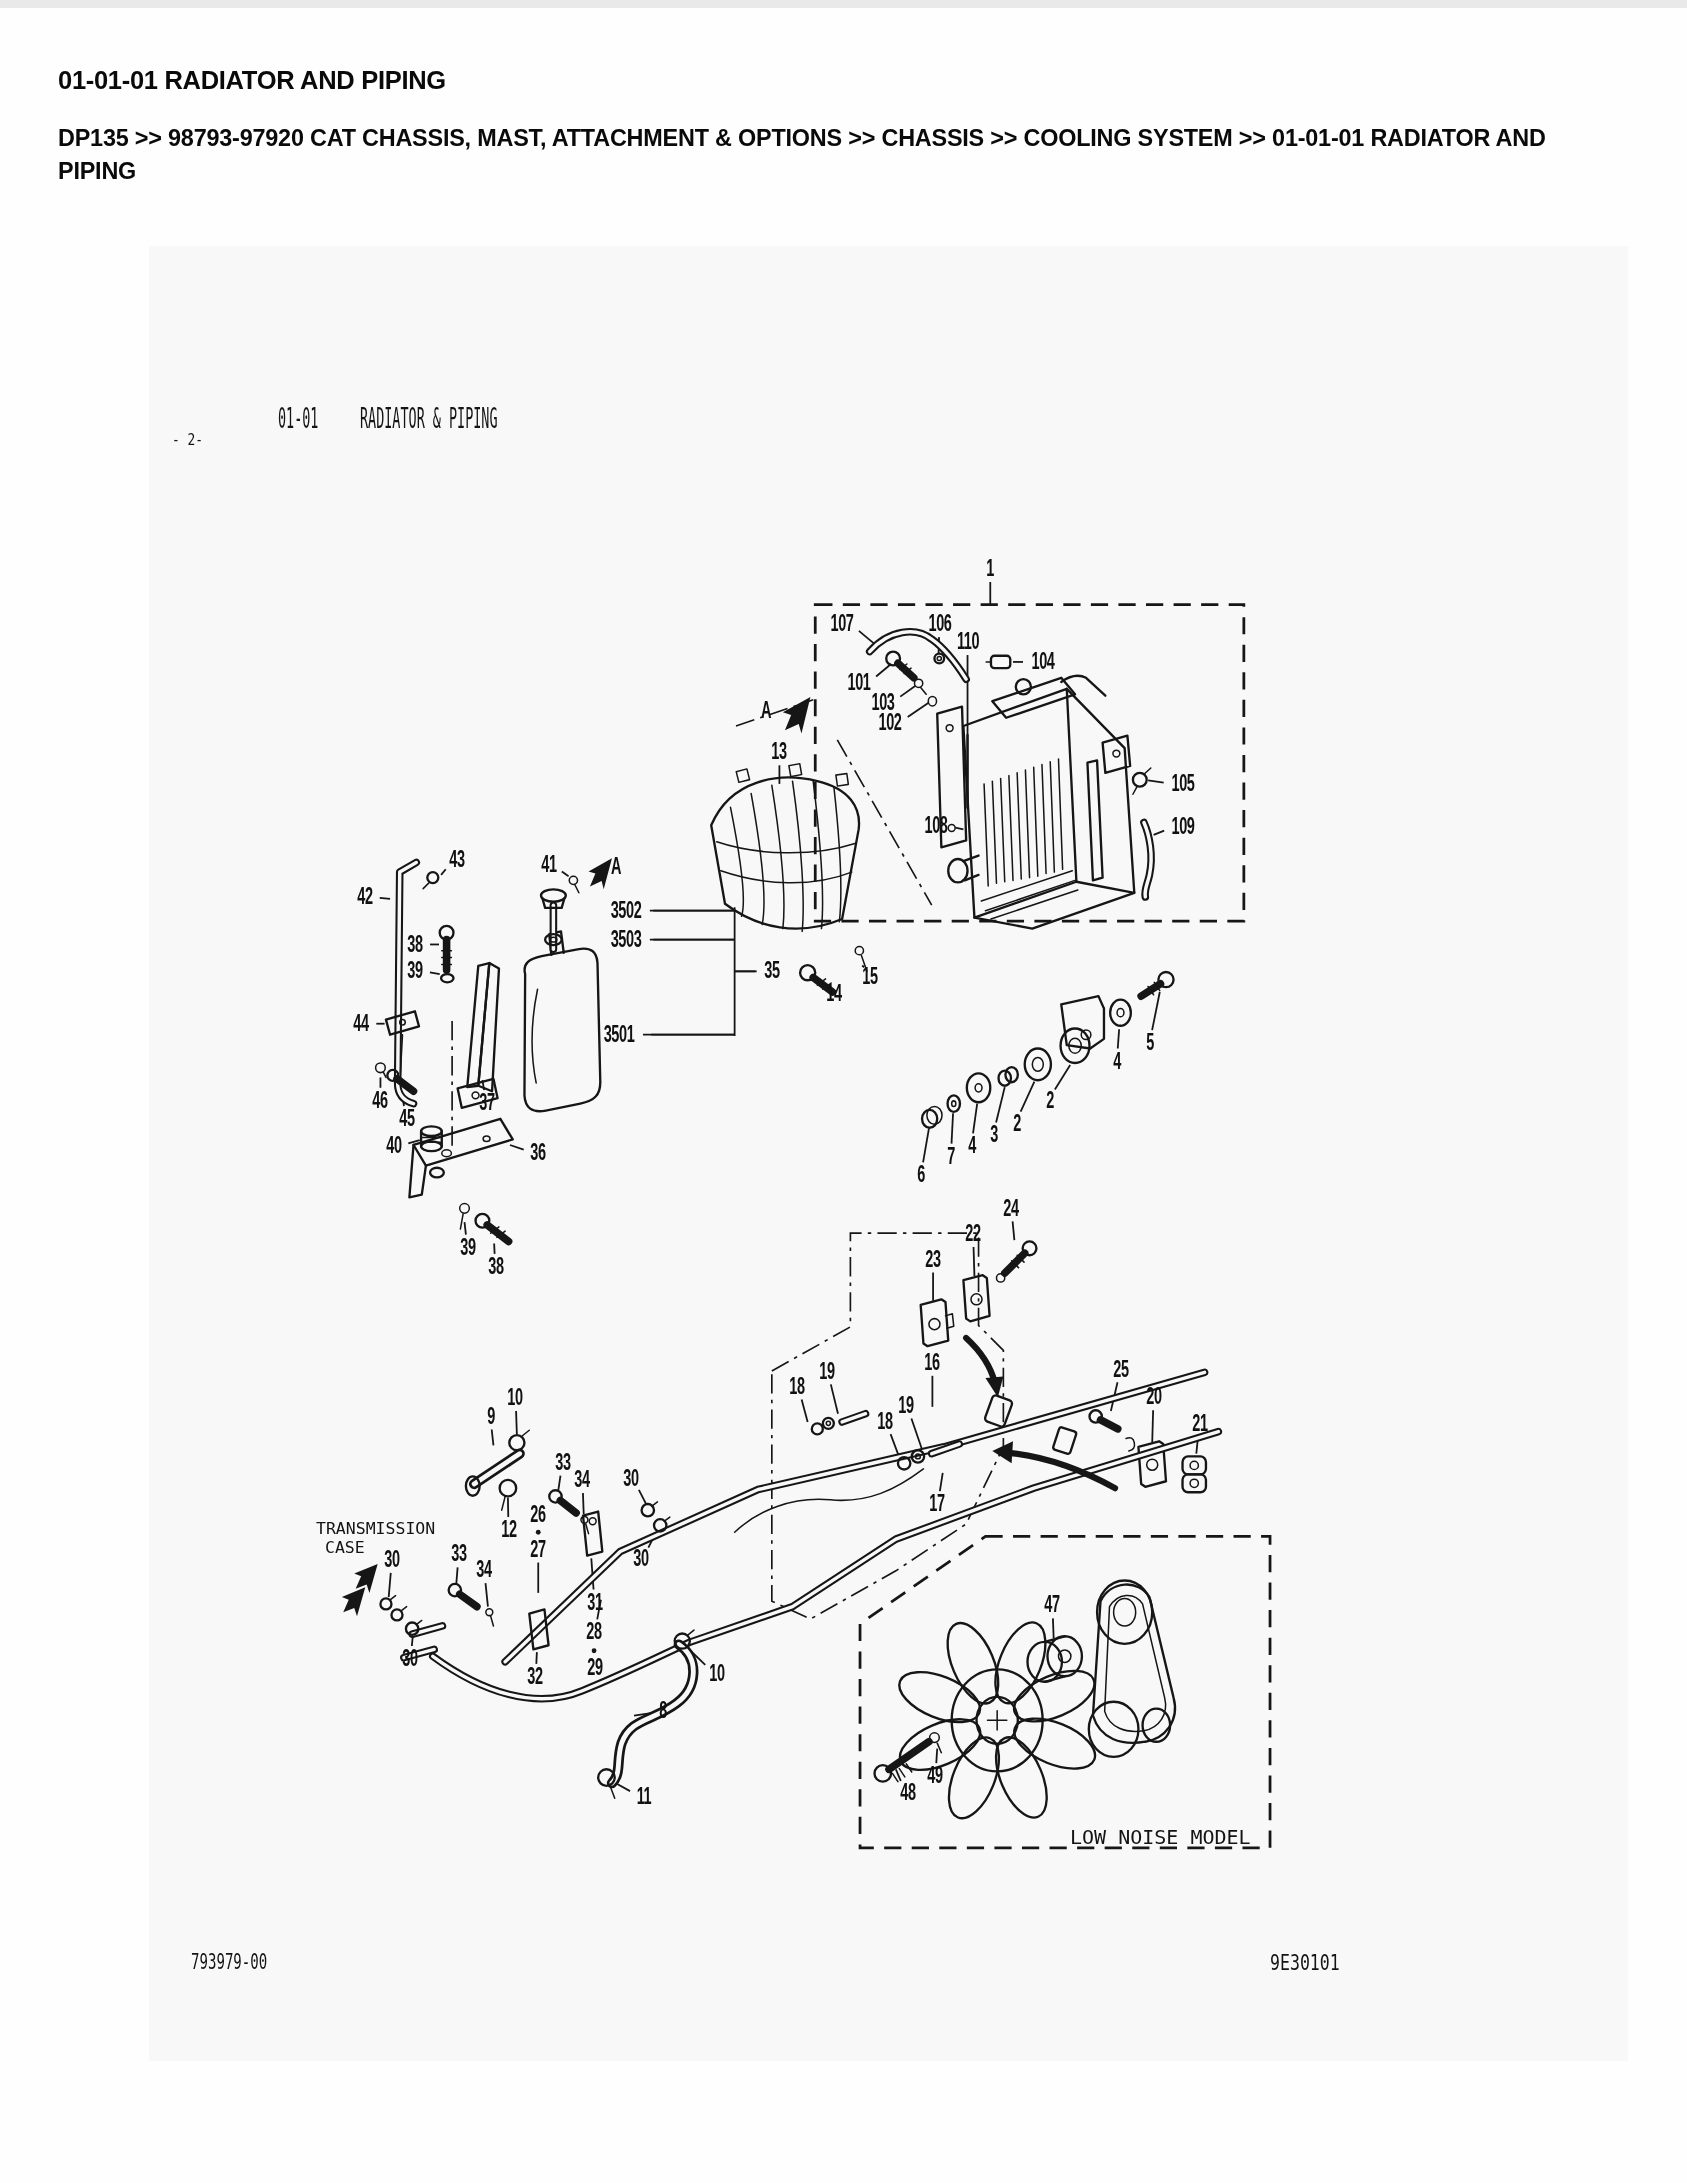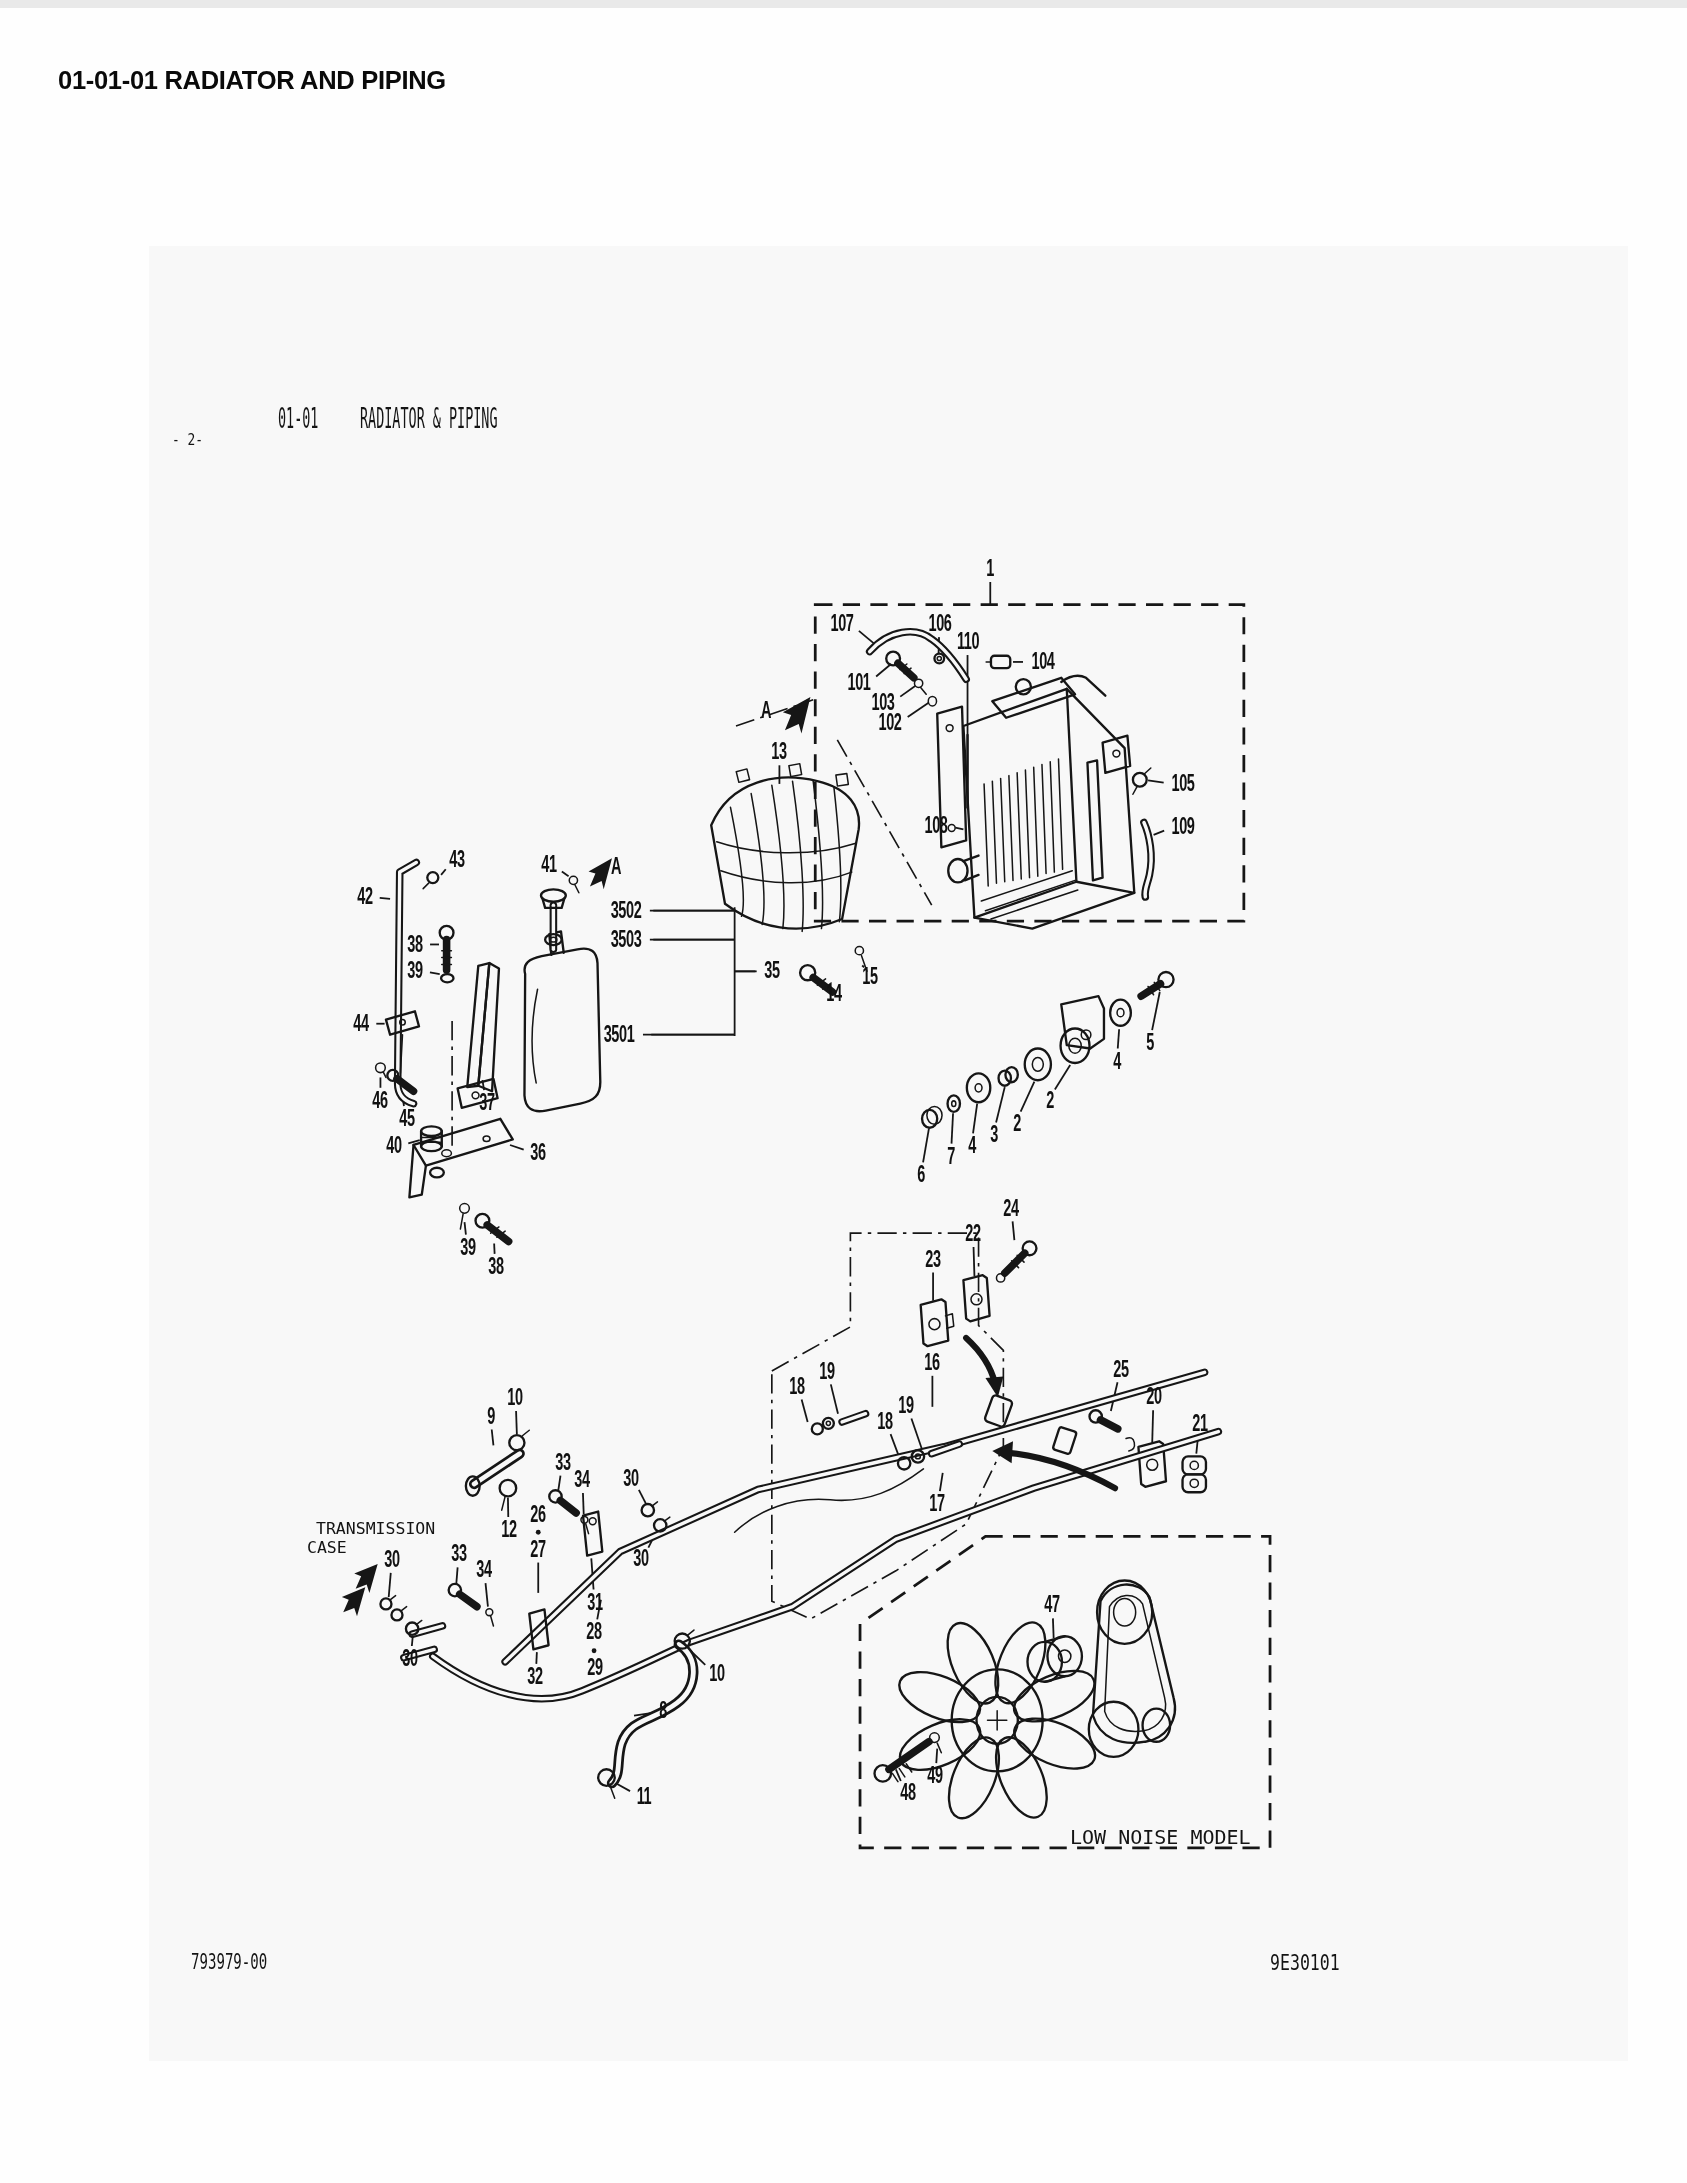--- a/index.html
+++ b/index.html
@@ -30,20 +30,21 @@
   #art .phan{fill:none;stroke:#161616;stroke-width:2.4;stroke-dasharray:28 9 5 9;}
   #art .fl{fill:#161616;stroke:none;}
   #art .ld{stroke:#161616;stroke-width:2.6;}
 </style>
 </head>
 <body>
 
 <div class="page">
 
   <div class="hdr">01-01-01 RADIATOR AND PIPING</div>
+  <div class="crumb">DP135 &gt;&gt; 98793-97920 CAT CHASSIS, MAST, ATTACHMENT &amp; OPTIONS &gt;&gt; CHASSIS &gt;&gt; COOLING SYSTEM &gt;&gt; 01-01-01 RADIATOR AND PIPING</div>
 
   <div class="panel"></div>
 
   <svg id="art" viewBox="0 0 2448 3168">
 
     <g id="leaders">
         <line x1="1437" y1="833" x2="1437" y2="866" class="ld"></line>
         <line x1="1246.3446588350116" y1="903.8789919910191" x2="1268" y2="922" class="ld"></line>
         <line x1="1362.6443932416596" y1="912.9784946167644" x2="1362" y2="936" class="ld"></line>
         <line x1="1404" y1="939" x2="1404" y2="1162" class="ld"></line>
@@ -395,21 +396,21 @@
       <path class="fl" d="M1430,1988 L1448,2016 L1456,1986 Z"></path>
       <path fill="none" stroke="#161616" stroke-width="9" stroke-linecap="round" d="M1618,2148 C1560,2116 1506,2100 1456,2096"></path>
       <path class="fl" d="M1470,2080 L1440,2094 L1468,2112 Z"></path>
     </g>
   </svg>
 
   <div class="lbl mono dt" style="left:278px;top:394px">01-01</div>
   <div class="lbl mono dt" style="left:360px;top:394px">RADIATOR &amp; PIPING</div>
   <div class="lbl mono pg" style="left:172px;top:422px">- 2-</div>
   <div class="lbl mono tc" style="left:316px;top:1511px">TRANSMISSION</div>
-  <div class="lbl mono tc" style="left:307px;top:1530px">CASE</div>
+  <div class="lbl mono tc" style="left:325px;top:1530px">CASE</div>
   <div class="lbl mono lnm" style="left:1070px;top:1817px">LOW NOISE MODEL</div>
   <div class="lbl mono fl1" style="left:191px;top:1942px">793979-00</div>
   <div class="lbl mono fl2" style="left:1270px;top:1943px">9E30101</div>
 
   <div id="callout-layer">
       <div class="co" style="left: 990px; top: 561px;">1</div>
       <div class="co" style="left: 842px; top: 616px;">107</div>
       <div class="co" style="left: 940px; top: 616px;">106</div>
       <div class="co" style="left: 968px; top: 634px;">110</div>
       <div class="co" style="left: 1043px; top: 654px;">104</div>

